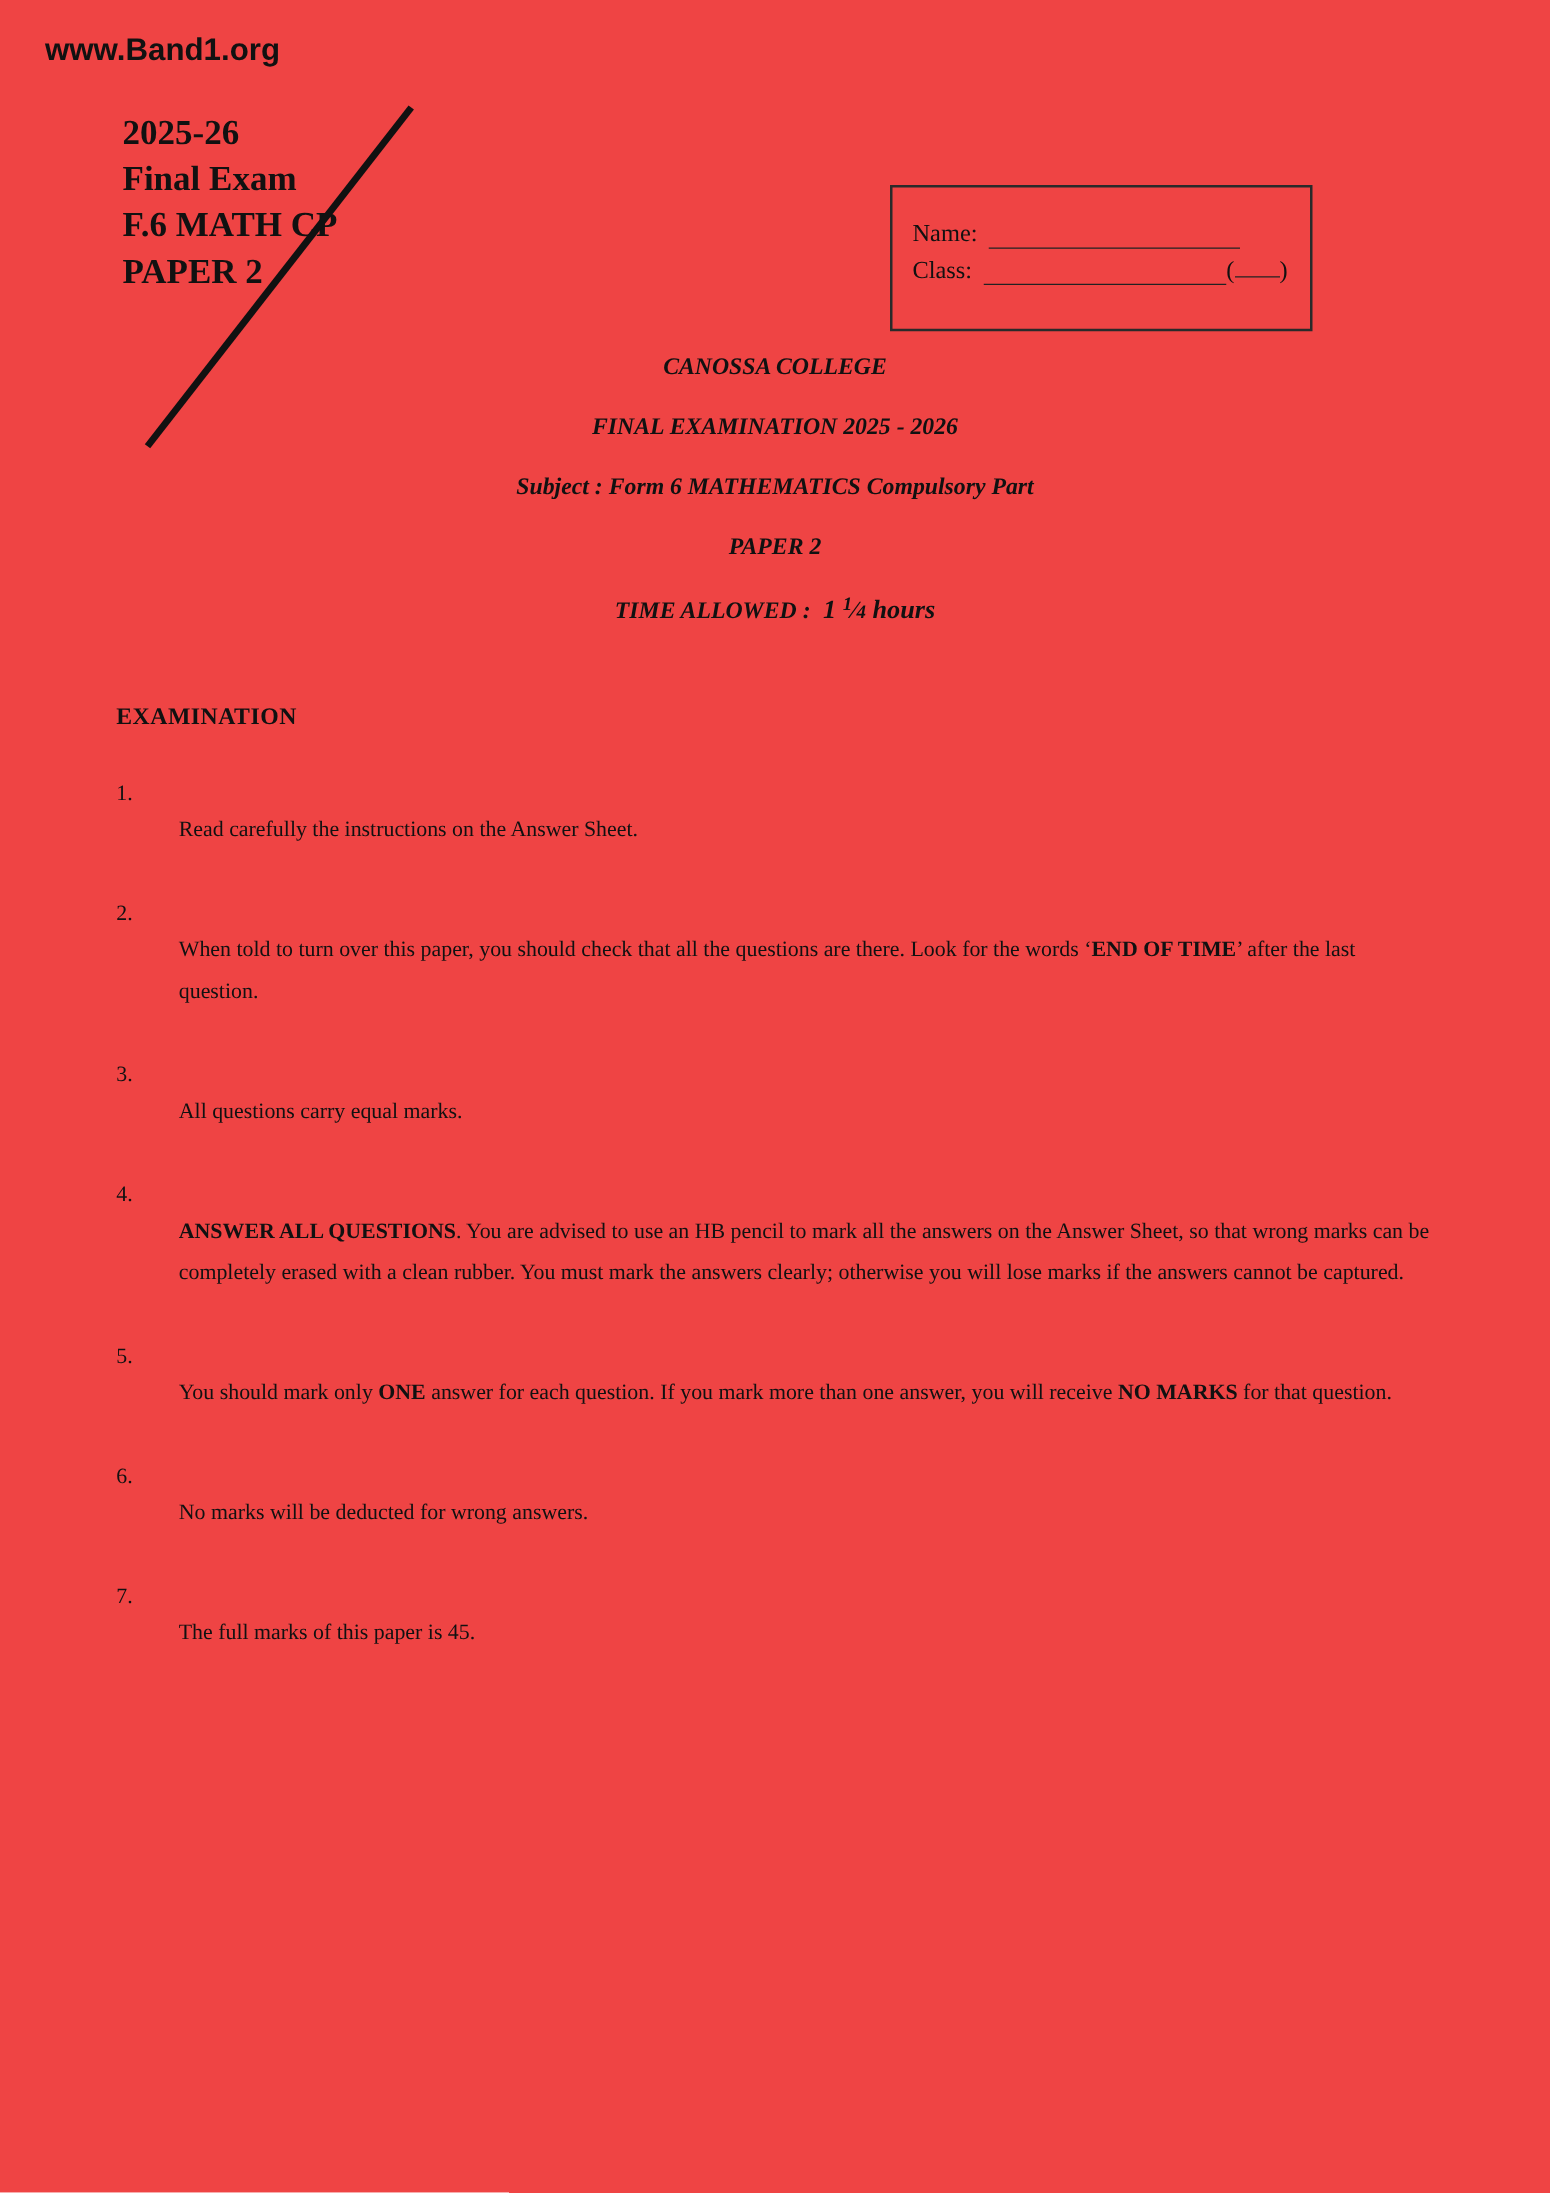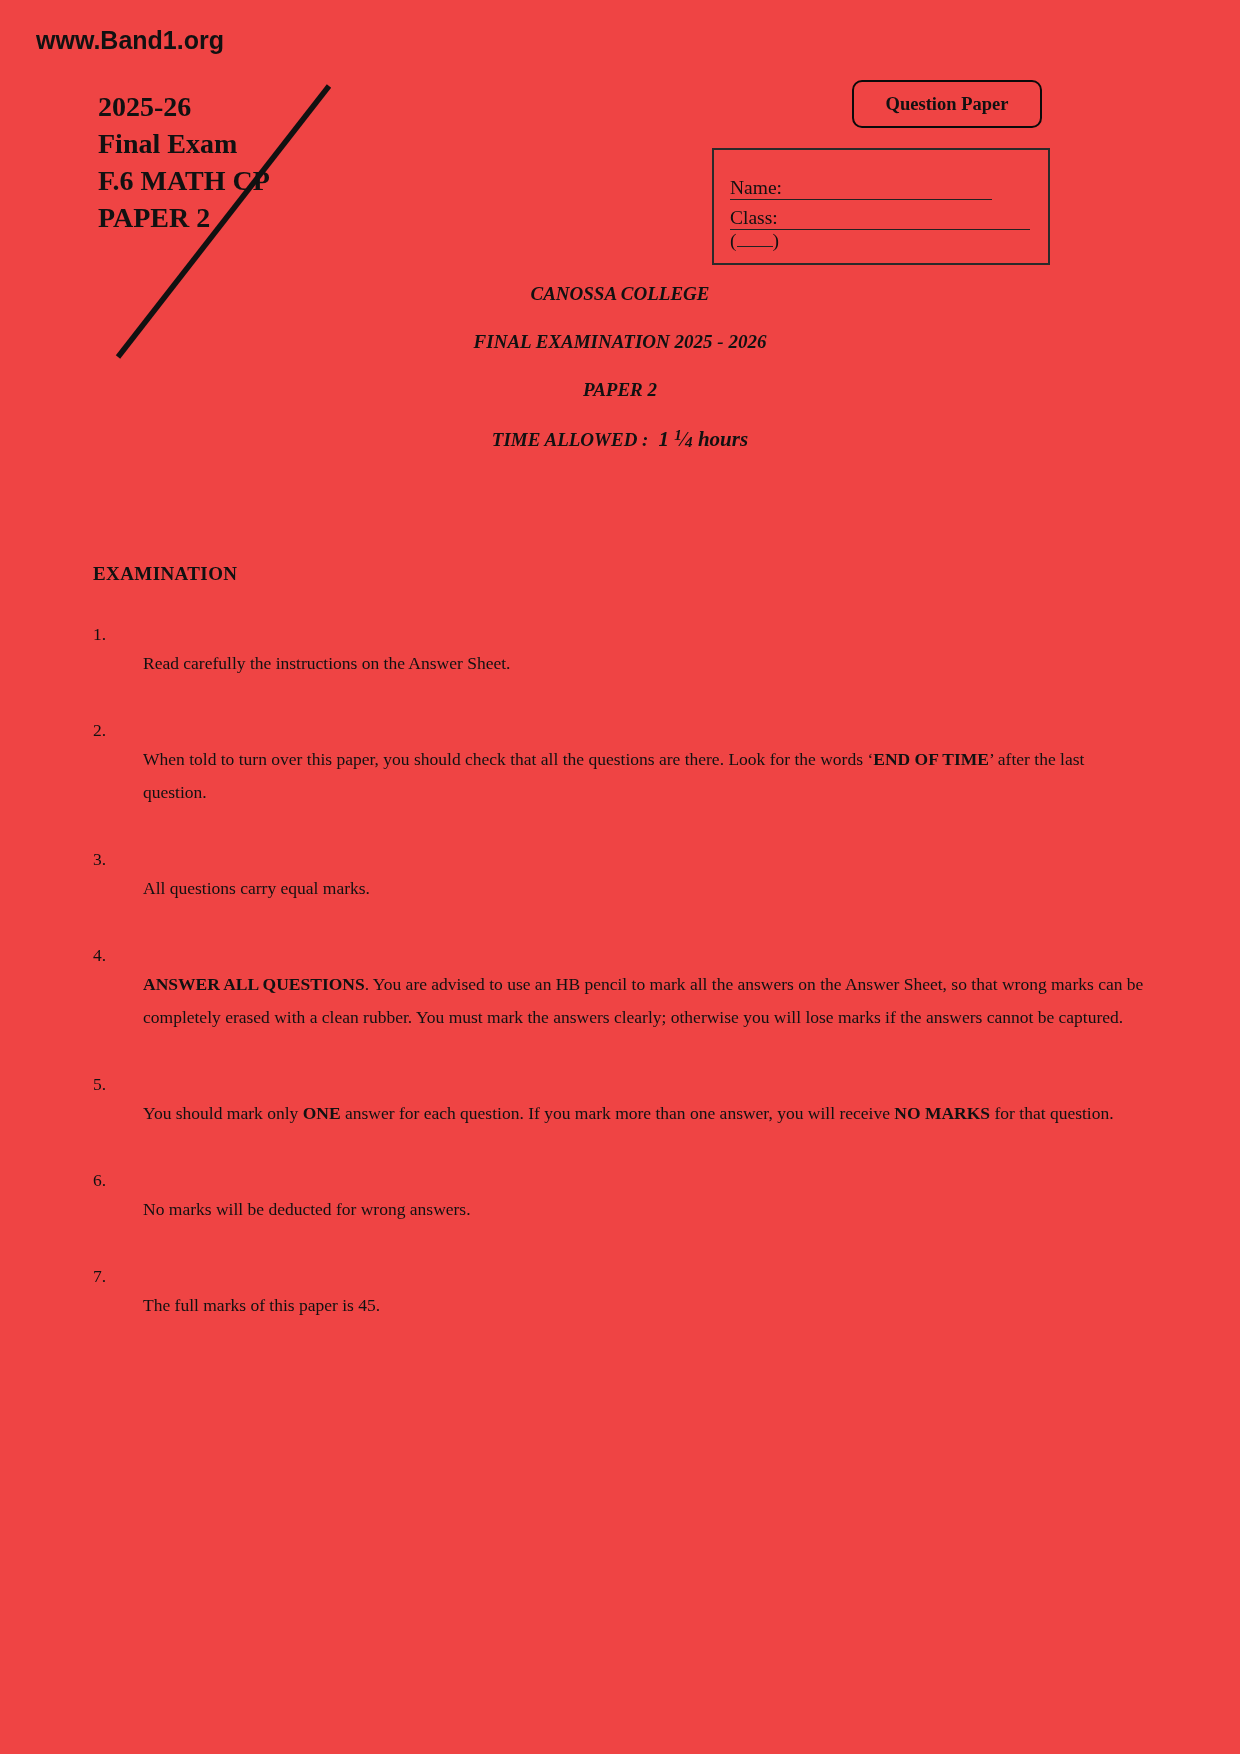--- a/index.html
+++ b/index.html
@@ -23,21 +23,21 @@
     position:absolute; left:852px; top:80px; width:190px; height:48px;
     border:2.5px solid #0a0a0a; border-radius:10px;
     display:flex; align-items:center; justify-content:center;
     font-weight:700; font-size:18.5px;
   }
   .nc-box {
     position:absolute; left:712px; top:148px; width:338px; height:117px;
     border:2px solid #2a2a2a; padding:27px 18px 0 16px;
     font-size:19.5px;
   }
-  .nc-row { display:flex; align-items:baseline;flex-direction:column; }
+  .nc-row { display:flex; align-items:baseline; }
   .nc-row + .nc-row { margin-top:7px; }
   .nc-label { white-space:nowrap; margin-right:9px; }
   .nc-line { border-bottom:1.6px solid #222; align-self:stretch; }
   .nc-line-name { flex:1; margin-right:38px; }
   .nc-line-class { flex:1; }
   .nc-line-short { display:inline-block; width:36px; border-bottom:1.6px solid #222; }
   .nc-paren { white-space:nowrap; }
   .center-block {
     position:absolute; left:0; top:283px; width:100%;
     text-align:center; font-weight:700; font-size:19px;font-style:italic;
@@ -71,39 +71,37 @@
     <div>2025-26</div>
     <div>Final Exam</div>
     <div>F.6 MATH CP</div>
     <div>PAPER 2</div>
   </div>
 
   <svg class="diag-svg" width="235" height="290">
     <line x1="13" y1="281" x2="224" y2="10" stroke="#111" stroke-width="5.5"></line>
   </svg>
 
-  <div class="qp-box">
-    <span>Question Paper</span>
-  </div>
 
   <div class="nc-box">
     <div class="nc-row">
       <span class="nc-label">Name:</span>
       <span class="nc-line nc-line-name"></span>
     </div>
     <div class="nc-row">
       <span class="nc-label">Class:</span>
       <span class="nc-line nc-line-class"></span>
       <span class="nc-paren">(<span class="nc-line-short"></span>)</span>
     </div>
   </div>
 
   <div class="center-block">
     <div class="ct">CANOSSA COLLEGE</div>
     <div class="ct">FINAL EXAMINATION 2025 - 2026</div>
+    <div class="ct">Subject : Form 6 MATHEMATICS Compulsory Part</div>
     <div class="ct">PAPER 2</div>
     <div class="time-line">
       <span>TIME ALLOWED :</span><span class="time-value"><span>1</span> <span class="frac"><span class="fn">1</span><span class="fs">⁄</span><span class="fd">4</span></span> <span>hours</span></span>
     </div>
   </div>
 
   <div class="instructions">
     <div class="instr-heading">EXAMINATION</div>
     <ol class="instr-list">
 

